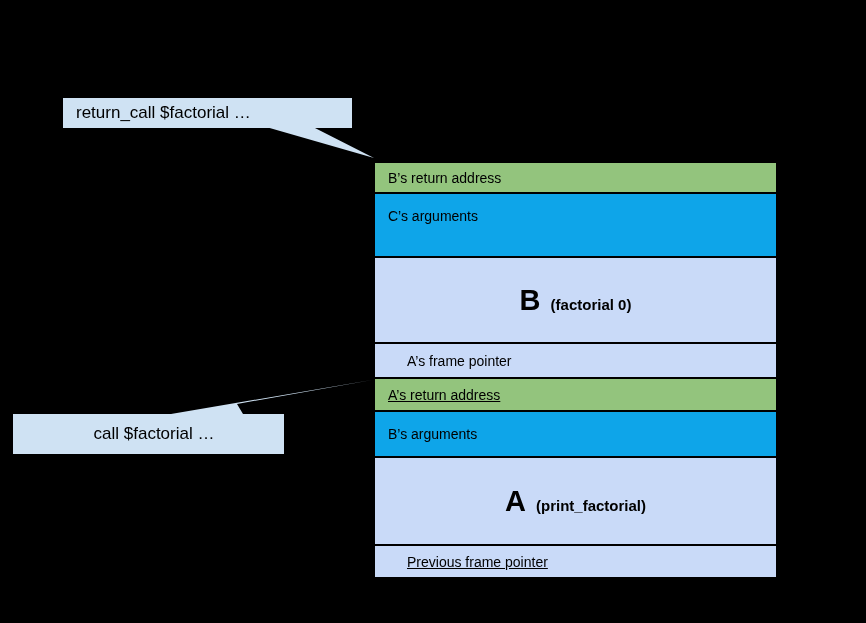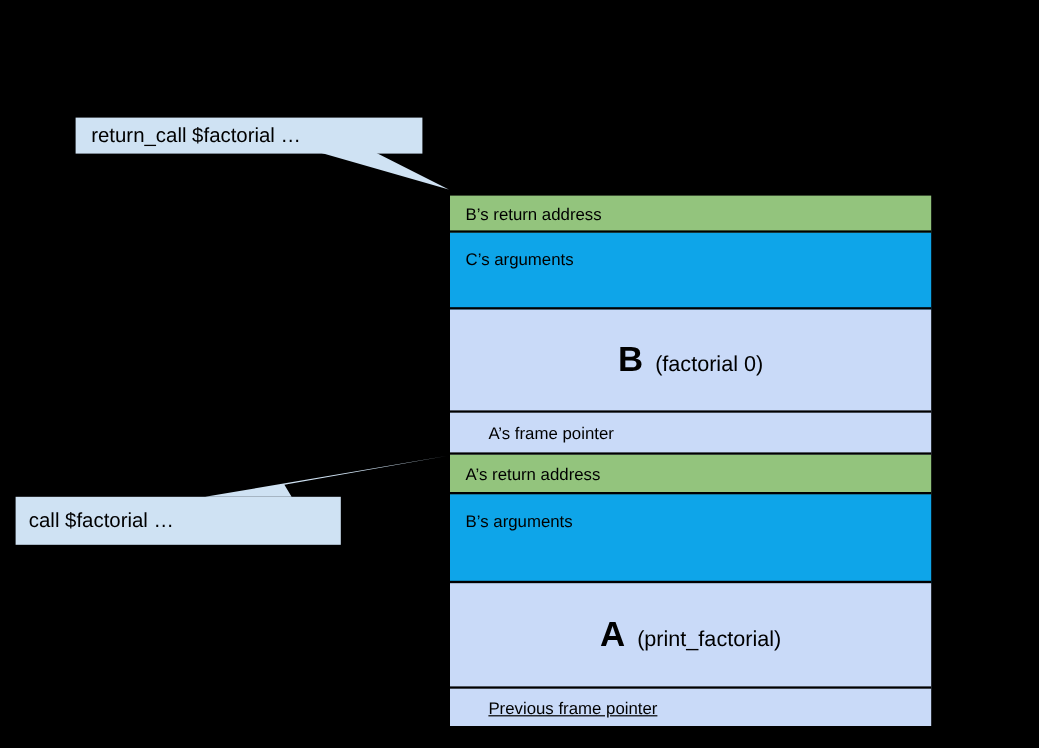--- a/index.html
+++ b/index.html
@@ -30,20 +30,21 @@
     left: 63px; top: 98px;
     width: 289px; height: 30px;
     line-height: 30px;
     padding-left: 13px;
   }
   .callout.c2 {
     left: 13px; top: 414px;
     width: 271px; height: 40px;
     line-height: 40px;
     padding-left: 11px;
+    text-align: center;
   }
   .stack {
     position: absolute;
     left: 374px; top: 162px;
     width: 403px;
     box-sizing: border-box;
     border: 1px solid #000;
   }
   .row {
     box-sizing: border-box;
@@ -72,29 +73,29 @@
   .frame-inner {
     display: flex;
     align-items: baseline;
     gap: 10px;
   }
   .frame-letter {
     font-size: 29px;
     font-weight: bold;
   }
   .frame-paren {
-    font-size: 18px;
-    font-weight: normal;
+    font-size: 15px;
+    font-weight: bold;
   }
   .h31 { height: 31px; }
   .h64 { height: 64px; }
   .h86 { height: 86px; }
   .h35 { height: 35px; }
-  .h33 { height: 33px; }
-  .h62 { height: 74px; }
+  .h33 { height: 33px; text-decoration: underline; }
+  .h62 { height: 46px; }
   .h88 { height: 88px; }
 </style>
 </head>
 <body>
 
 <div class="canvas">
 
   <svg class="tails" viewBox="0 0 866 623" xmlns="http://www.w3.org/2000/svg">
     <polygon points="228,116 307,116 313,127 374,158" fill="#cfe2f3"></polygon>
     <polygon points="171,414 372,380 237,404 243,414" fill="#cfe2f3"></polygon>

